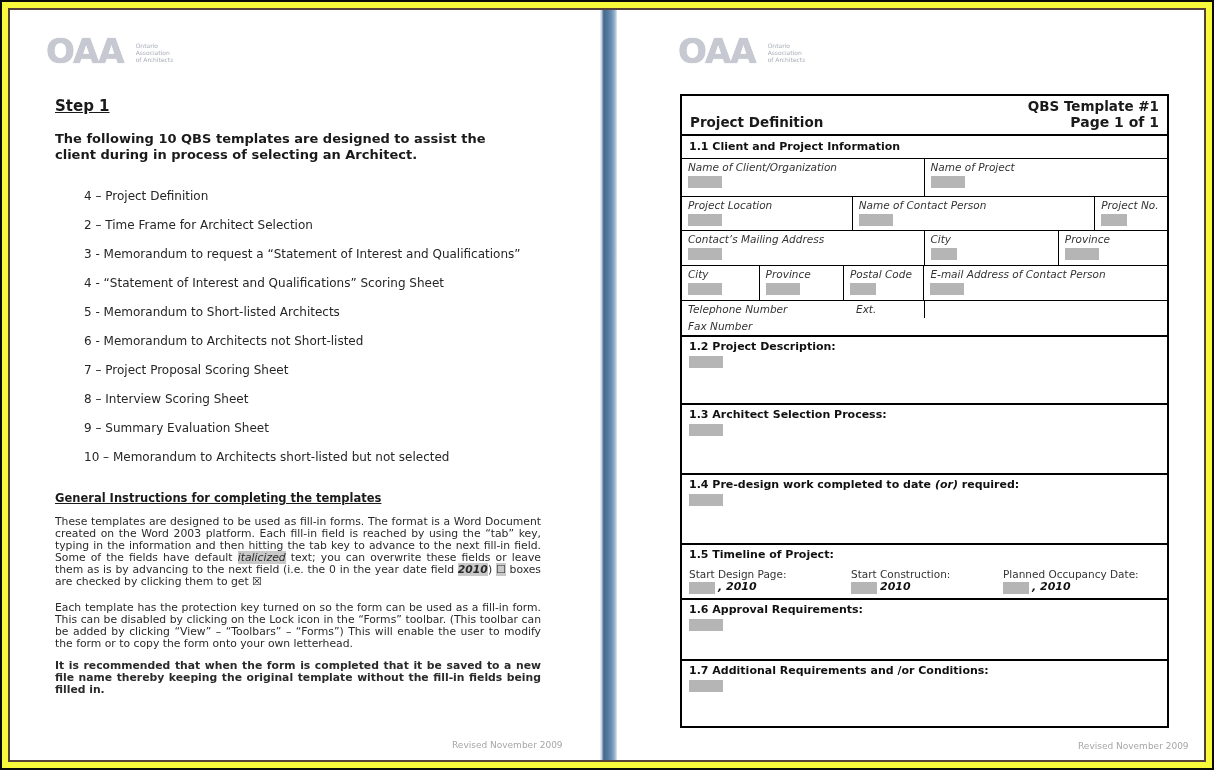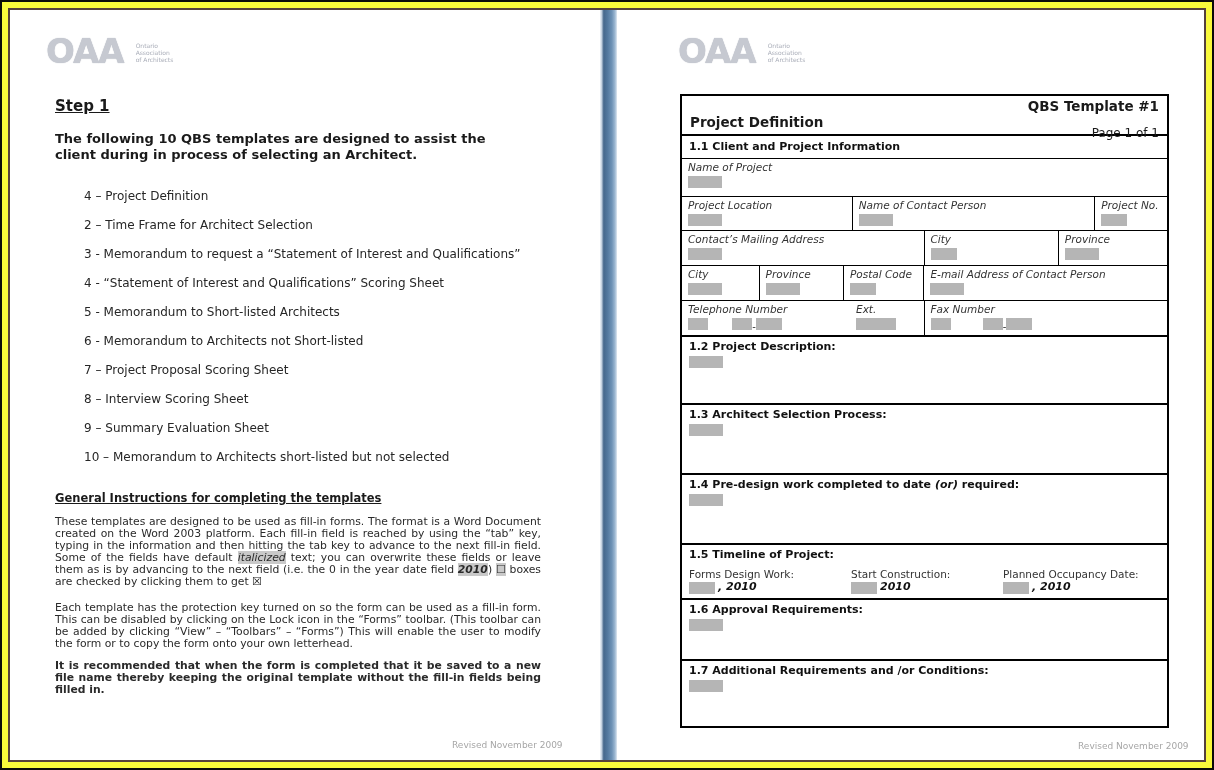--- a/index.html
+++ b/index.html
@@ -40,24 +40,24 @@
   .footer-right{left:1078px;top:741px;}
   
   .qbs-form{
     position:absolute;left:680px;top:94px;width:489px;height:634px;
     border:2px solid #000;box-sizing:border-box;display:flex;flex-direction:column;background:#fff;
   }
   .form-header{height:40px;border-bottom:2px solid #000;box-sizing:border-box;display:flex;justify-content:space-between;padding:2px 8px;}
   .form-title{align-self:flex-end;font-size:13.5px;font-weight:bold;color:#1a1a1a;padding-bottom:2px;}
   .form-header-right{text-align:right;}
   .template-no{font-size:13.5px;font-weight:bold;color:#1a1a1a;}
-  .page-no{font-size:12px;font-weight:normal;color:#1a1a1a;margin-top:12px;}
+  .page-no{font-size:14px;font-weight:bold;color:#1a1a1a;margin-top:0;}
   .section-bar{height:23px;border-bottom:1px solid #000;box-sizing:border-box;padding:4px 7px 0;font-size:11px;font-weight:bold;color:#111;}
   .frow{display:flex;border-bottom:1px solid #000;box-sizing:border-box;}
-  .r1{height:38px;} .r2{height:34px;} .r3{height:35px;} .r4{height:35px;} .r5{height:34px;border-bottom:none;}
+  .r1{height:38px;} .r2{height:34px;} .r3{height:35px;} .r4{height:35px;} .r5{height:34px;border-bottom:none;flex-direction:column;}
   .fcell{border-right:1px solid #000;box-sizing:border-box;padding:2px 6px;overflow:hidden;}
   .fcell:last-child{border-right:none;}
   .flabel{font-size:10.5px;font-style:italic;color:#333;white-space:nowrap;}
   .gb{display:inline-block;height:12px;background:#b5b5b5;margin-top:3px;}
   .gb-md{width:34px;} .gb-sm{width:26px;} .gb-xs{width:20px;} .gb-ext{width:40px;}
   .w50{width:50%;} .w35{width:35.2%;} .w15{width:14.8%;}
   .w27{width:27.7%;} .w22{width:22.3%;}
   .w16a{width:16%;} .w17{width:17.4%;} .w16b{width:16.6%;}
   .boxline{display:flex;align-items:flex-start;gap:0;}
   .dash{font-size:10px;color:#333;margin-top:4px;}
@@ -137,20 +137,24 @@
       <div class="form-header-right">
         <div class="template-no">QBS Template #1</div>
         <div class="page-no">Page 1 of 1</div>
       </div>
     </div>
 
     <div class="section-bar">1.1 Client and Project Information</div>
 
     <div class="frow r1">
       <div class="fcell w50">
+        <div class="flabel">Name of Client/Organization</div>
+        <span class="gb gb-md"></span>
+      </div>
+      <div class="fcell w50">
         <div class="flabel">Name of Project</div>
         <span class="gb gb-md"></span>
       </div>
     </div>
 
     <div class="frow r2">
       <div class="fcell w35">
         <div class="flabel">Project Location</div>
         <span class="gb gb-md"></span>
       </div>
@@ -239,21 +243,21 @@
       <div class="fsection-title">
         <span>1.4 Pre-design work completed to date </span><span class="it">(or)</span><span> required:</span>
       </div>
       <span class="gb gb-md"></span>
     </div>
 
     <div class="fsection s15">
       <div class="fsection-title">1.5 Timeline of Project:</div>
       <div class="timeline-row">
         <div class="tl-col1">
-          <div class="tl-label">Forms Design Work:</div>
+          <div class="tl-label">Start Design Page:</div>
           <div class="tl-value">
             <span class="gb gb-sm"></span>
             <span class="tl-text">, 2010</span>
           </div>
         </div>
         <div class="tl-col2">
           <div class="tl-label">Start Construction:</div>
           <div class="tl-value">
             <span class="gb gb-sm"></span>
             <span class="tl-text">2010</span>

